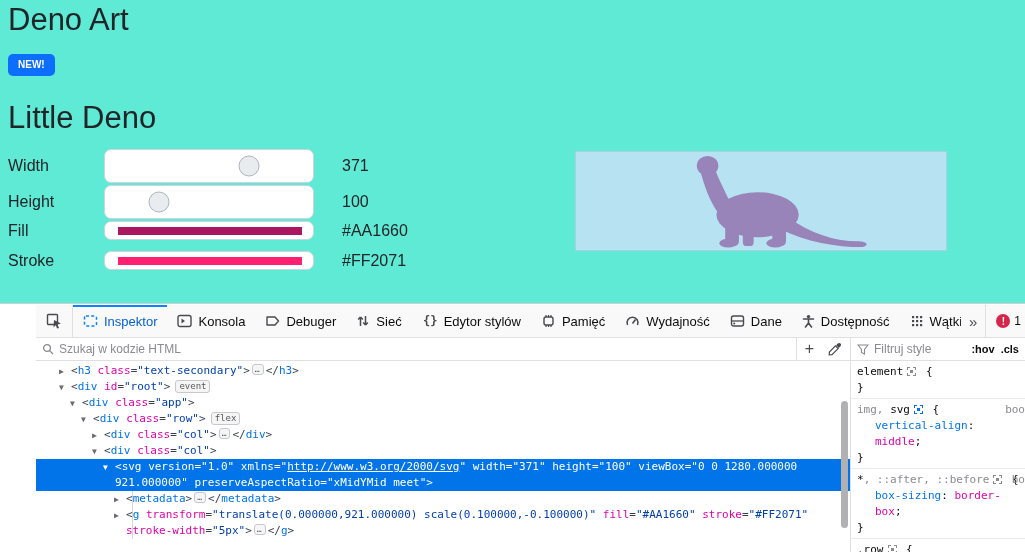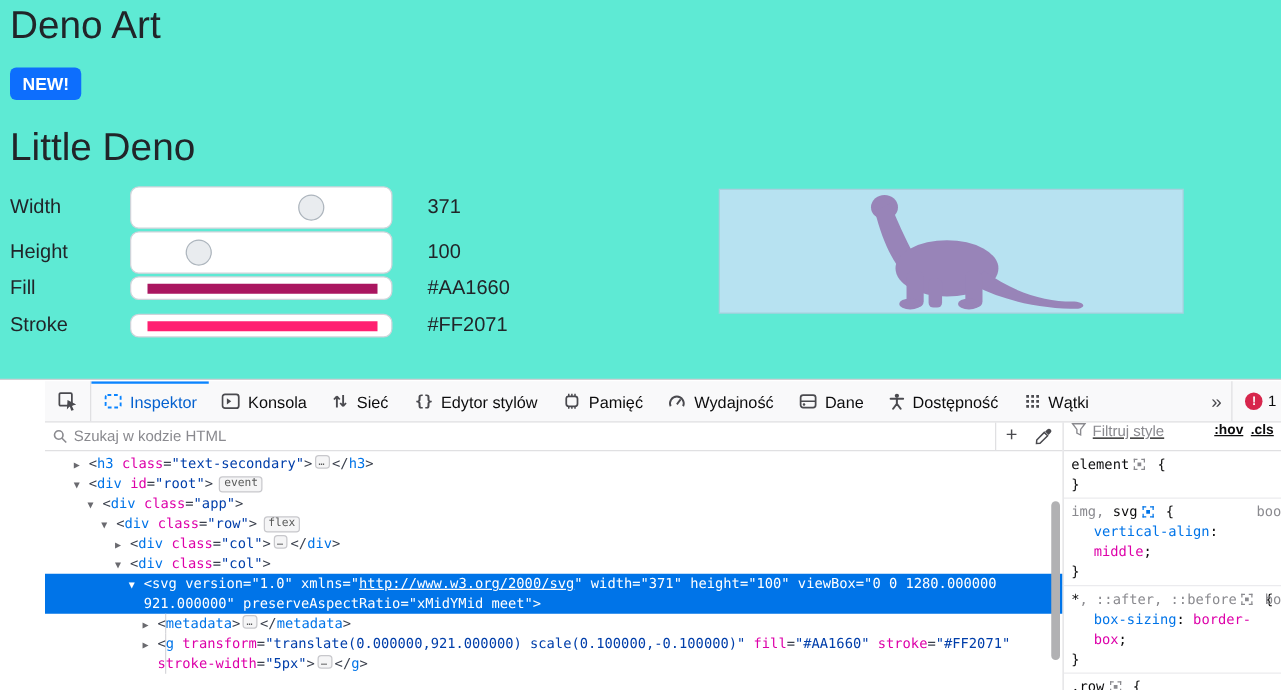--- a/index.html
+++ b/index.html
@@ -4,21 +4,21 @@
 <style>
   * { margin:0; padding:0; box-sizing:border-box; }
   html,body { width:1025px; height:552px; overflow:hidden; background:#fff;
     font-family:"Liberation Sans", sans-serif; }
   #app { position:relative; width:1025px; height:552px; }
 
   
   .webpage { position:relative; height:304px; background:#5eead4; border-bottom:1px solid #cfcfd3; }
   .page-title { position:absolute; left:8px; top:2px; font-size:31px; font-weight:500; color:#212529; }
   .page-sub { position:absolute; left:8px; top:54px; font-size:25px; font-weight:500; color:#6c757d; display:flex; align-items:center; gap:12px;}
-  .new-badge { background:#0d6efd; color:#fff; font-size:14px; font-weight:700; border-radius:5px; padding:6px 10px; line-height:1; }
+  .new-badge { background:#0d6efd; color:#fff; font-size:10px; font-weight:700; border-radius:5px; padding:6px 10px; line-height:1; }
   .section-title { position:absolute; left:8px; top:100px; font-size:31px; font-weight:500; color:#212529; }
 
   .controls { position:absolute; left:8px; top:149px; width:430px; }
   .ctl-row { display:flex; align-items:center; }
   .ctl-row.slider { height:34px; margin-bottom:2px; }
   .ctl-row.bar { height:19px; margin-bottom:2px; }
   .ctl-row.bar:last-child { margin-top:11px; }
   .ctl-label { width:96px; font-size:16px; color:#212529; }
   .ctl-box { position:relative; width:210px; border:1px solid #ced4da; border-radius:7px; background:#fff; align-self:stretch; }
   .thumb { position:absolute; top:50%; width:21px; height:21px; border-radius:50%; background:#e9ecef; border:1px solid #adb5bd; transform:translate(-50%,-50%); }
@@ -45,21 +45,21 @@
   .dt-body { display:flex; height:214px; }
   .dt-left { width:815px; border-right:1px solid #e0e0e2; display:flex; flex-direction:column; position:relative; }
   .dt-rightpane { flex:1; display:flex; flex-direction:column; overflow:hidden; }
 
   .searchrow { display:flex; align-items:center; height:23px; border-bottom:1px solid #e0e0e2; padding-left:6px; }
   .searchrow input { flex:1; border:0; outline:none; font-size:12px; color:#0c0c0d; margin-left:5px; background:transparent; font-family:"Liberation Sans",sans-serif;}
   .searchrow input::placeholder, .filterrow input::placeholder { color:#8a8a8f; }
   .mk-tools { display:flex; align-items:center; border-left:1px solid #e0e0e2; height:100%; padding:0 8px; gap:14px; }
   .plus-btn { font-size:16px; color:#4a4a4f; line-height:1; cursor:pointer; }
 
-  .filterrow { display:flex; align-items:flex-start; height:23px; border-bottom:1px solid #e0e0e2; padding:0 6px;text-decoration:underline; }
+  .filterrow { display:flex; align-items:center; height:23px; border-bottom:1px solid #e0e0e2; padding:0 6px; }
   .filterrow input { flex:1; border:0; outline:none; font-size:12px; margin-left:5px; background:transparent; min-width:10px; font-family:"Liberation Sans",sans-serif;}
   .pseudo-btn { font-size:11px; font-weight:700; color:#0c0c0d; margin-left:6px; cursor:pointer; }
 
   
   .tree { flex:1; overflow:hidden; font-family:"DejaVu Sans Mono", monospace; font-size:11px; line-height:16px; color:#393f4c; padding-top:2px; position:relative;}
   .trow { position:relative; padding-right:14px; }
   .trow .twisty { position:absolute; font-size:8px; color:#6a6a6f; top:1px; }
   .tk-t { color:#0074e8; }
   .tk-a { color:#dd00a9; }
   .tk-v { color:#003eaa; }
@@ -170,20 +170,28 @@
             <span>Inspektor</span>
           </div>
           <div class="dt-tab">
             <span class="ticon">
               <svg class="uiicon" width="15" height="14" viewBox="0 0 15 14">
                 <rect x="1" y="1.5" width="13" height="11" rx="2" fill="none" stroke="#4a4a4f" stroke-width="1.4"></rect>
                 <path d="M4.5 4.5 L8 7 L4.5 9.5 Z" fill="#4a4a4f"></path>
               </svg>
             </span>
             <span>Konsola</span>
+          </div>
+          <div class="dt-tab">
+            <span class="ticon">
+              <svg class="uiicon" width="15" height="14" viewBox="0 0 15 14">
+                <path d="M2 3 H10 L13.5 7 L10 11 H2 Z" fill="none" stroke="#4a4a4f" stroke-width="1.4" stroke-linejoin="round"></path>
+              </svg>
+            </span>
+            <span>Debuger</span>
           </div>
           <div class="dt-tab">
             <span class="ticon">
               <svg class="uiicon" width="14" height="14" viewBox="0 0 14 14">
                 <path d="M4.5 12 V3 M4.5 3 L2.2 5.6 M4.5 3 L6.8 5.6" fill="none" stroke="#4a4a4f" stroke-width="1.5"></path>
                 <path d="M9.5 2 V11 M9.5 11 L7.2 8.4 M9.5 11 L11.8 8.4" fill="none" stroke="#4a4a4f" stroke-width="1.5"></path>
               </svg>
             </span>
             <span>Sieć</span>
           </div>

